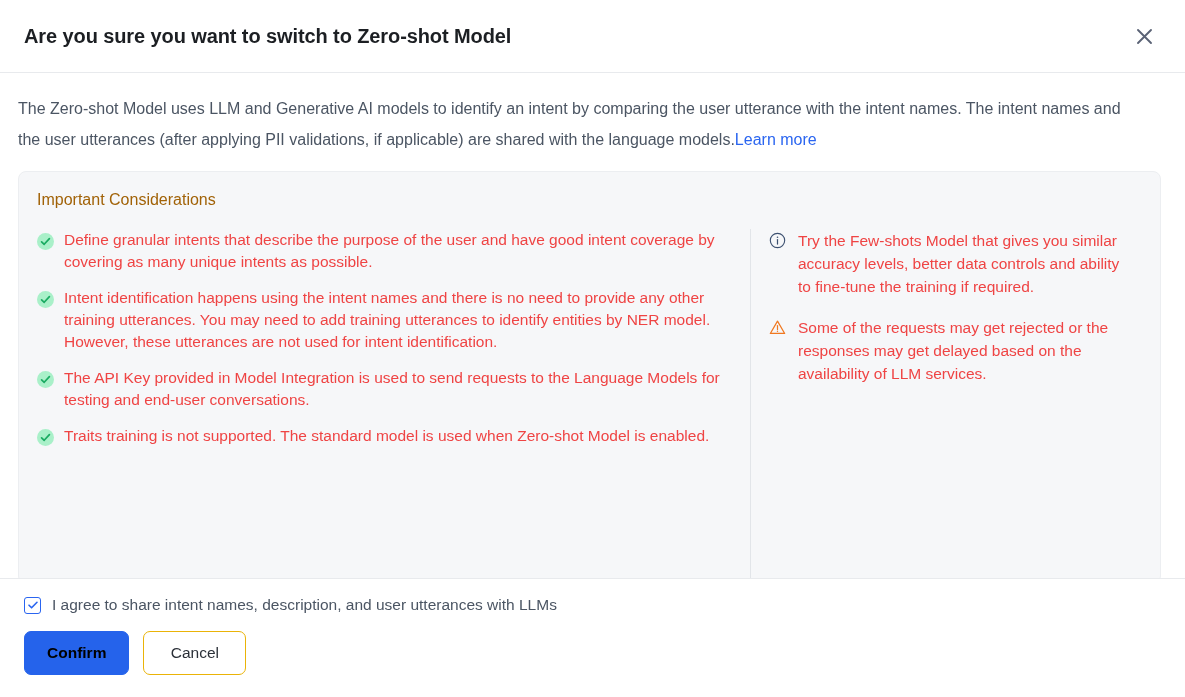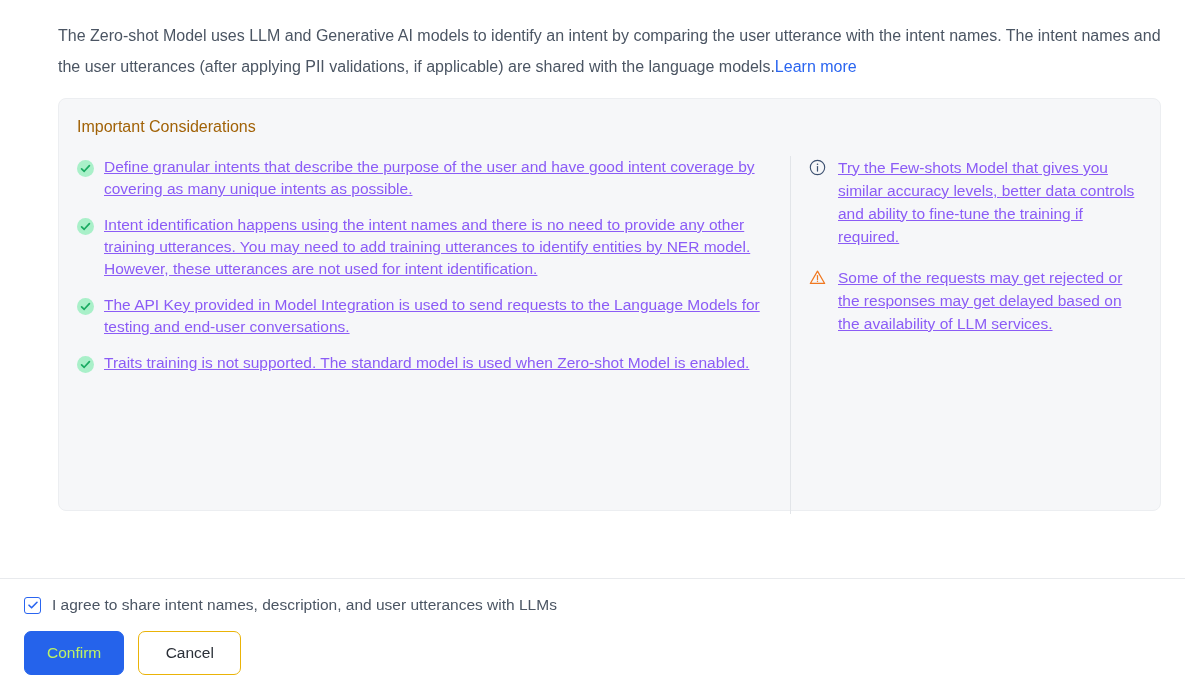--- a/index.html
+++ b/index.html
@@ -49,23 +49,22 @@
     justify-content: center;
     cursor: pointer;
     background: none;
     border: none;
   }
   .close-btn svg { display: block; }
 
   
   .modal-body {
     flex: 1 1 auto;
-    padding: 20px 24px 0 26px;
+    padding: 20px 24px 0 18px;
     overflow: hidden;
-    margin-left: 32px;
   }
   .intro {
     font-size: 16px;
     line-height: 31px;
     color: #4b5563;
     max-width: 1120px;
     margin-bottom: 16px;
   }
   .intro .link {
     color: #2a65f0;
@@ -114,22 +113,21 @@
     flex: 0 0 auto;
     width: 17px;
     height: 17px;
     margin-top: 4px;
     margin-right: 10px;
     display: block;
   }
   .bullet-text {
     font-size: 15.5px;
     line-height: 22px;
-    color: #8b5cf6;
-    text-decoration: underline;
+    color: #ef4444;
   }
   .col-right ul.items li { margin-bottom: 18px; }
   .col-right .bullet-icon { margin-right: 12px; margin-top: 3px; }
   .col-right .bullet-text { font-size: 15.5px; line-height: 23px; }
 
   
   .modal-footer {
     flex: 0 0 119px;
     border-top: 1px solid #e8eaed;
     padding: 16px 24px 0 24px;
@@ -168,36 +166,44 @@
     cursor: pointer;
     height: 44px;
     padding: 0 22px;
     display: inline-flex;
     align-items: center;
     justify-content: center;
     line-height: 1;
   }
   .btn-primary {
     background: #2563eb;
-    color: #bef264;
+    color: #000000;
     border: 1px solid #2563eb;
-    font-weight: normal;
+    font-weight: bold;
   }
   .btn-secondary {
     background: #ffffff;
     color: #2b3038;
     border: 1px solid #eab308;
     min-width: 103px;
   }
 </style>
 </head>
 <body>
 
 <div class="modal">
 
+  <div class="modal-header">
+    <div class="modal-title">Are you sure you want to switch to Zero-shot Model</div>
+    <button class="close-btn">
+      <svg width="17" height="17" viewBox="0 0 17 17" aria-hidden="true">
+        <path d="M2 2 L15 15 M15 2 L2 15" stroke="#5a6275" stroke-width="1.9" stroke-linecap="round" fill="none"></path>
+      </svg>
+    </button>
+  </div>
 
   <div class="modal-body">
 
     <p class="intro"><span>The Zero-shot Model uses LLM and Generative AI models to identify an intent by comparing the user utterance with the intent names. The intent names and the user utterances (after applying PII validations, if applicable) are shared with the language models.</span><a class="link" href="#">Learn more</a></p>
 
     <div class="considerations">
       <div class="considerations-title">Important Considerations</div>
 
       <div class="cols">
         <div class="col-left">

